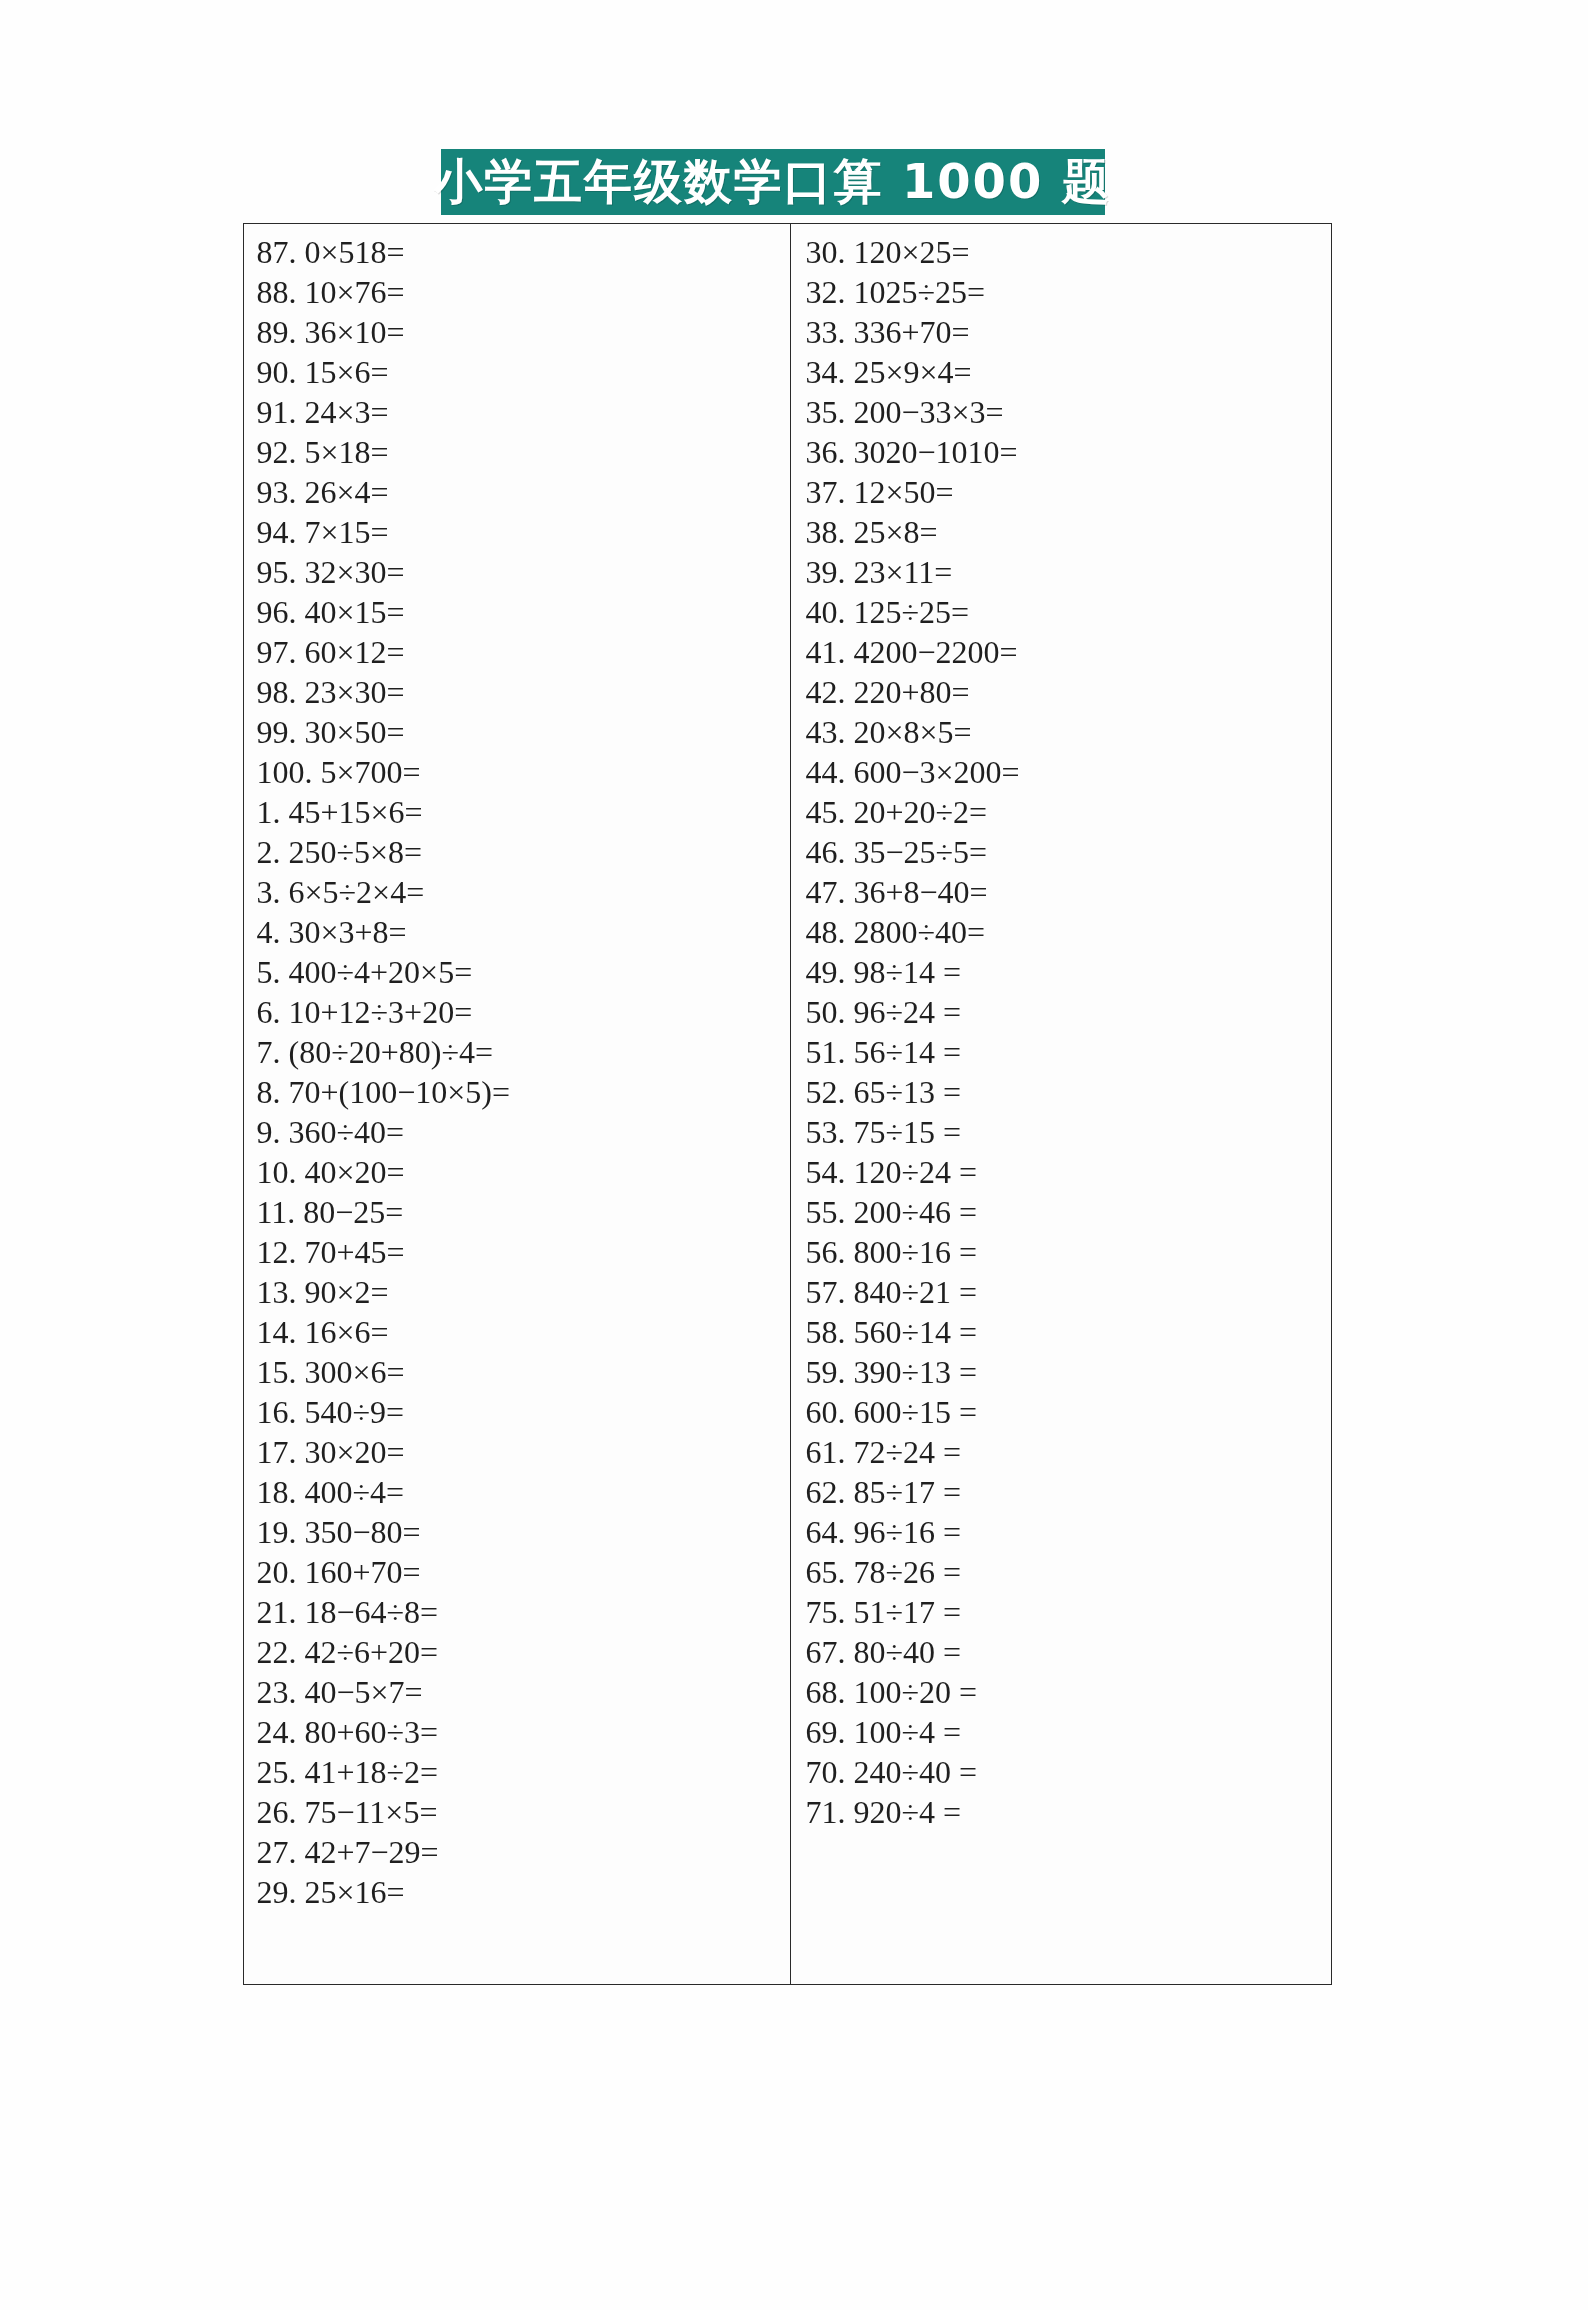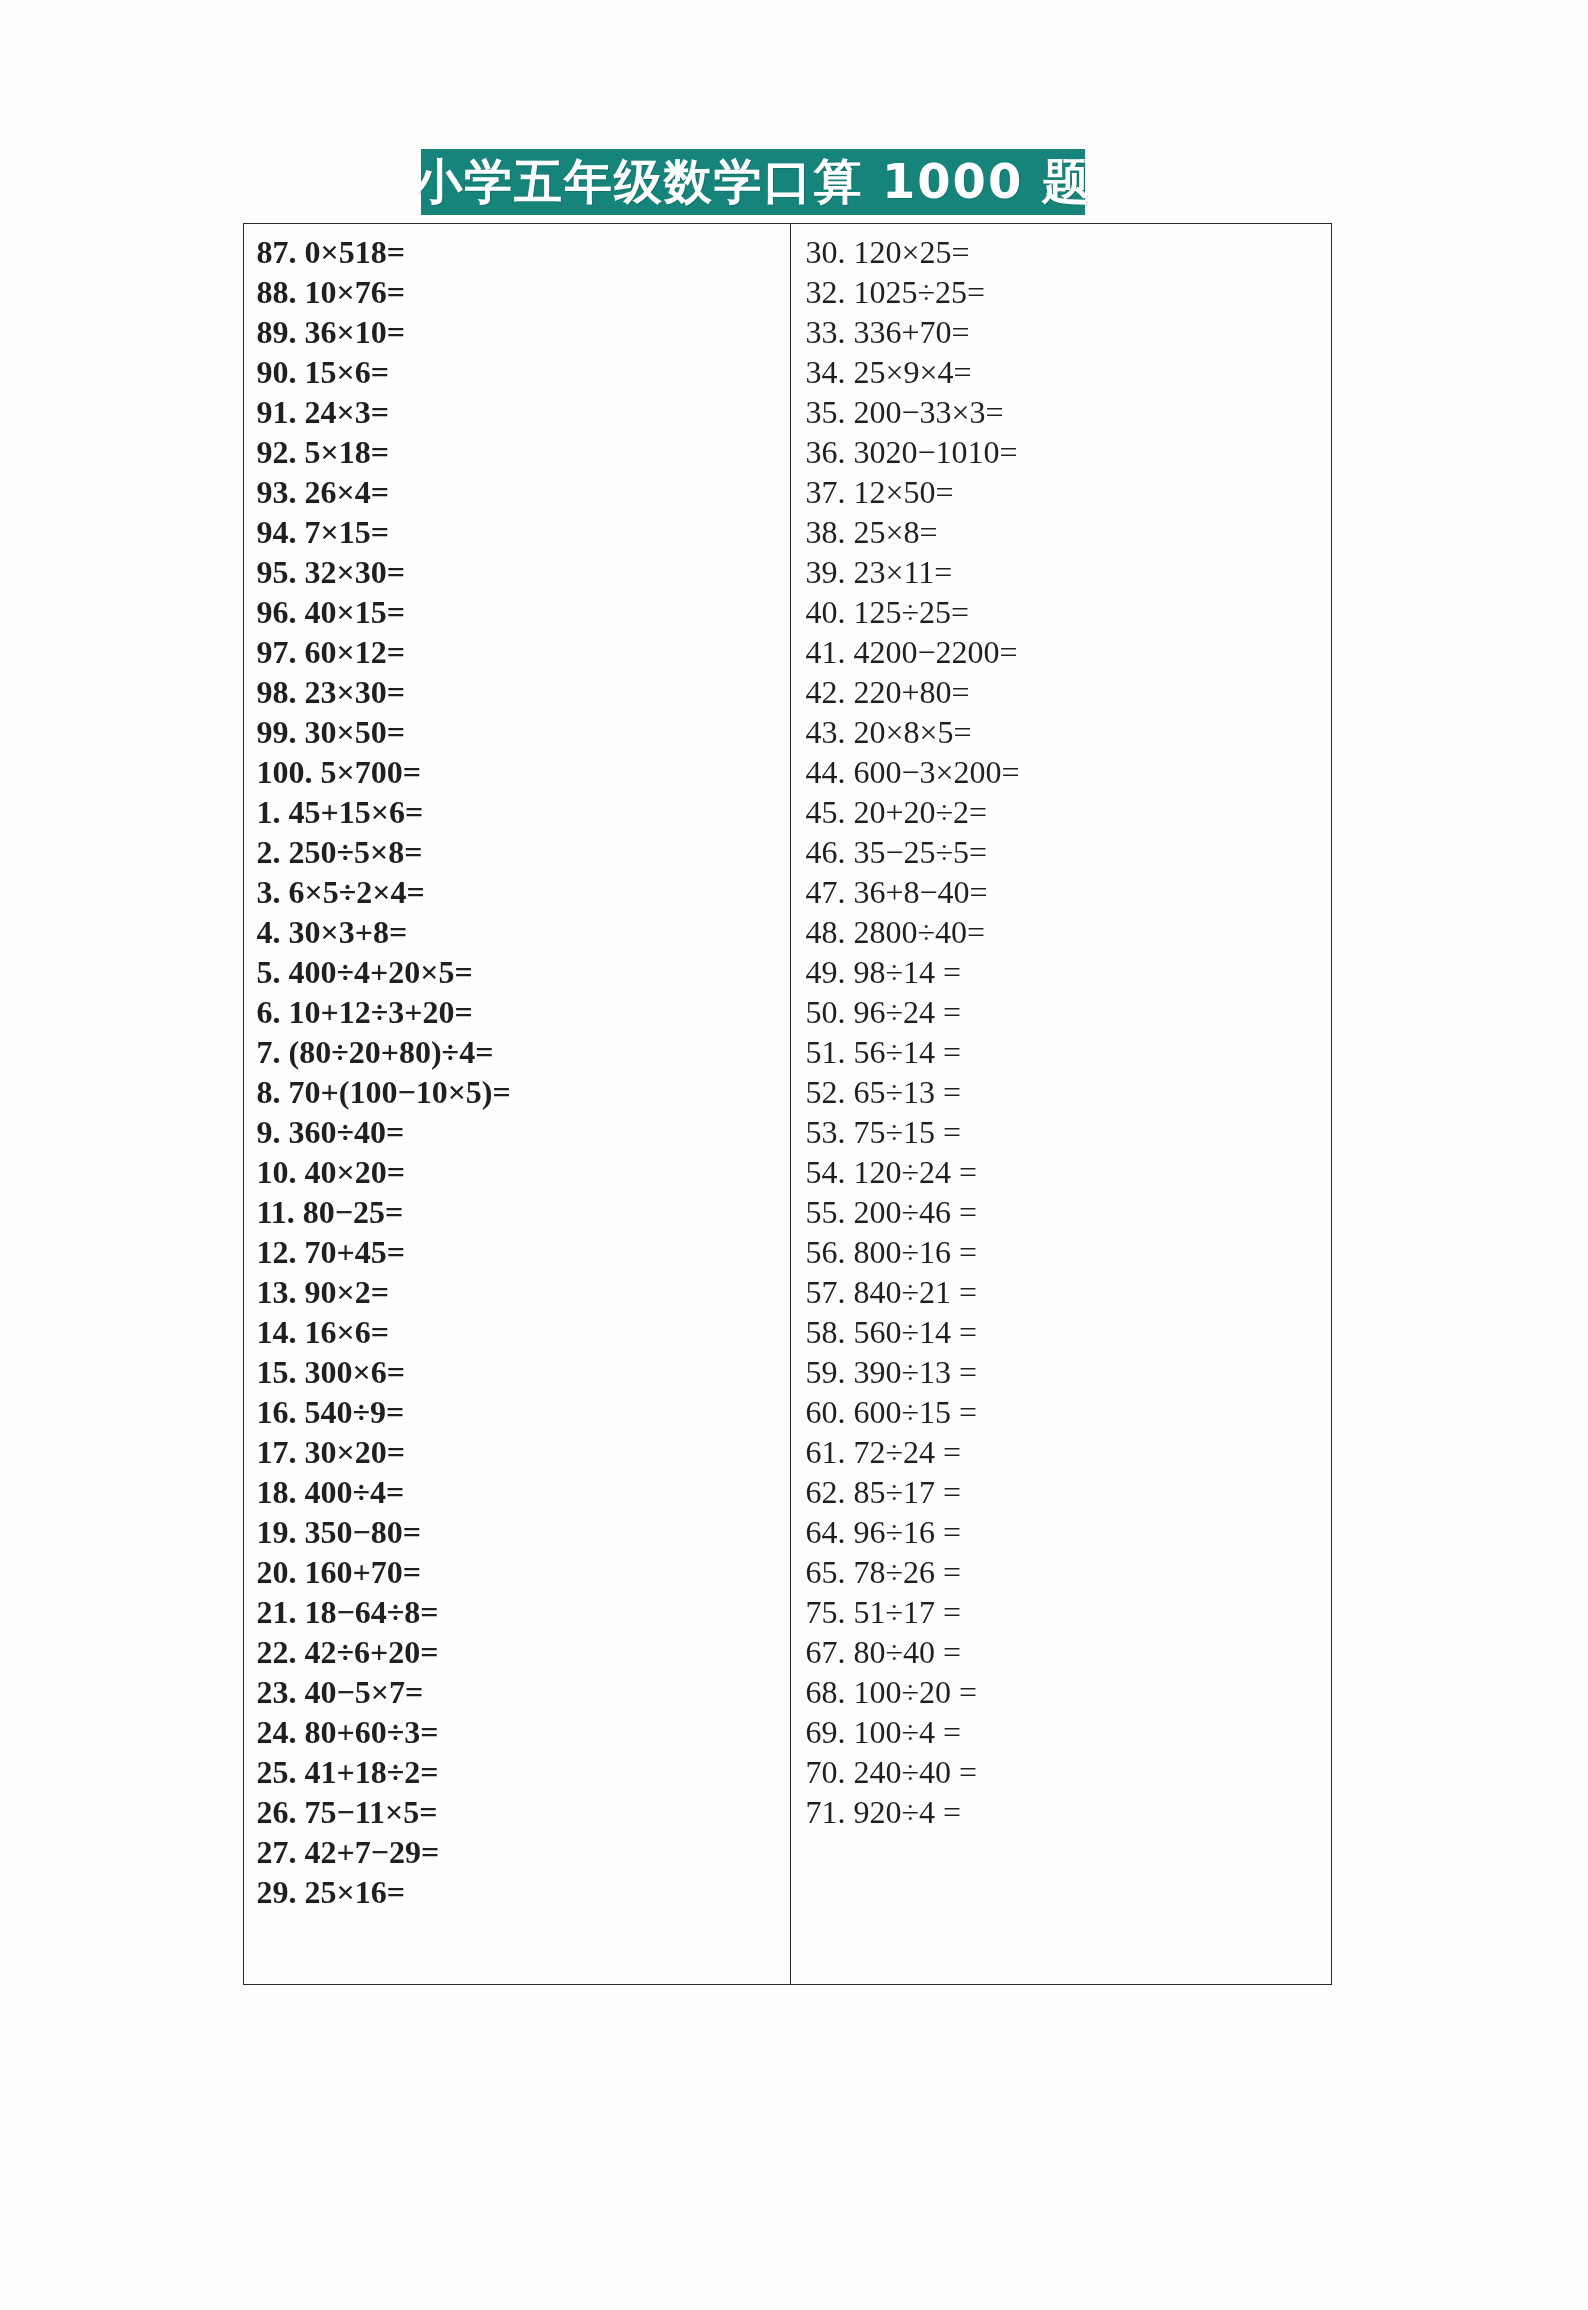--- a/index.html
+++ b/index.html
@@ -9,21 +9,21 @@
   }
   .page {
     position: relative;
     width: 1589px;
     height: 2310px;
     background: #fefefe;
     overflow: hidden;
   }
   .title-box {
     position: absolute;
-    left: 421px;
+    left: 441px;
     top: 149px;
     width: 664px;
     height: 66px;
     background: #16847a;
     display: flex;
     align-items: center;
     justify-content: center;
   }
   .title-text {
     font-family: "DejaVu Sans", "Liberation Sans", sans-serif;
@@ -46,21 +46,20 @@
     background: #fdfdfd;
   }
   .col {
     box-sizing: border-box;
     padding: 7.7px 0 0 12.5px;
     overflow: hidden;
   }
   .col-left {
     width: 547px;
     border-right: 1.9px solid #2a2a2a;
-    font-weight: bold;
   }
   .col-right {
     flex: 1;
     padding-left: 14.4px;
   }
   .problem {
     font-family: "Liberation Serif", "DejaVu Serif", serif;
     font-size: 32px;
     line-height: 40px;
     height: 40px;

